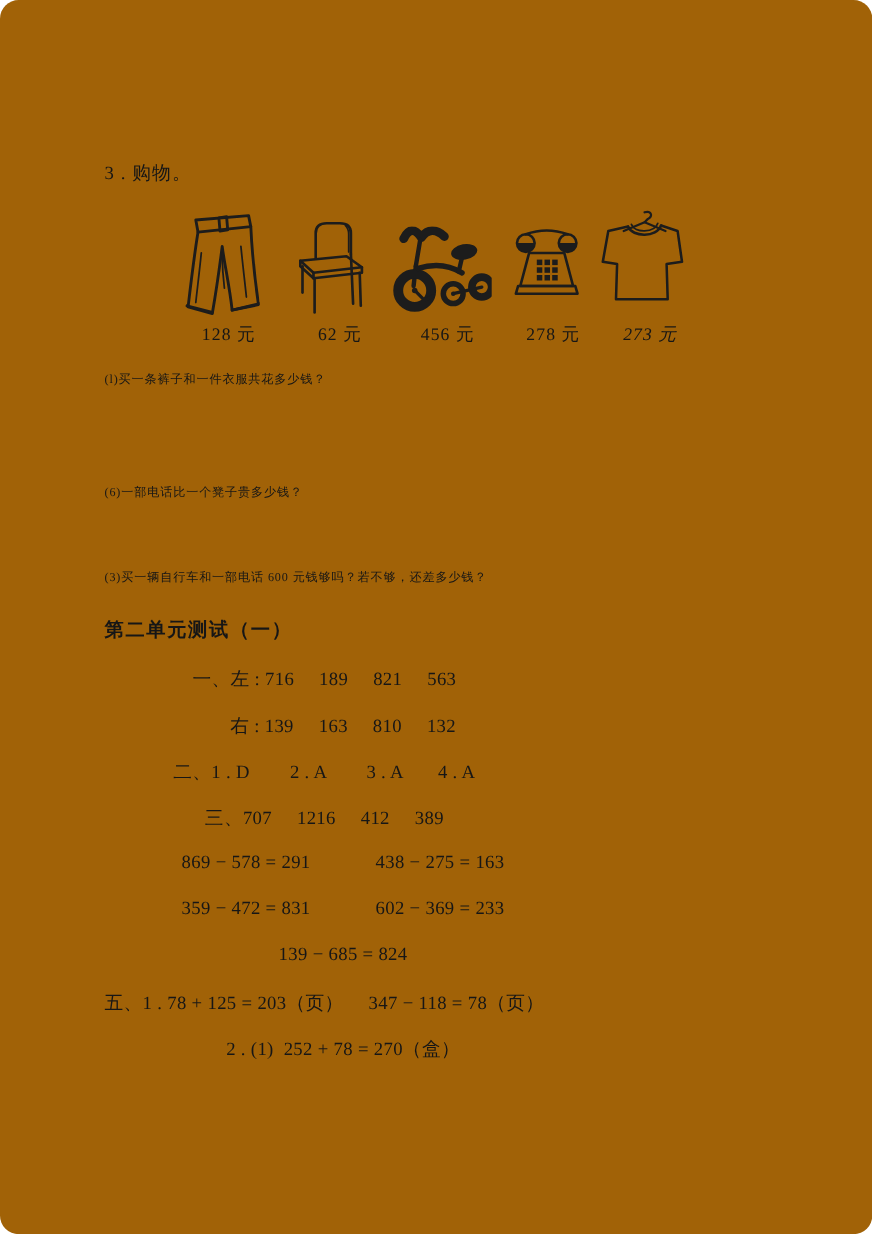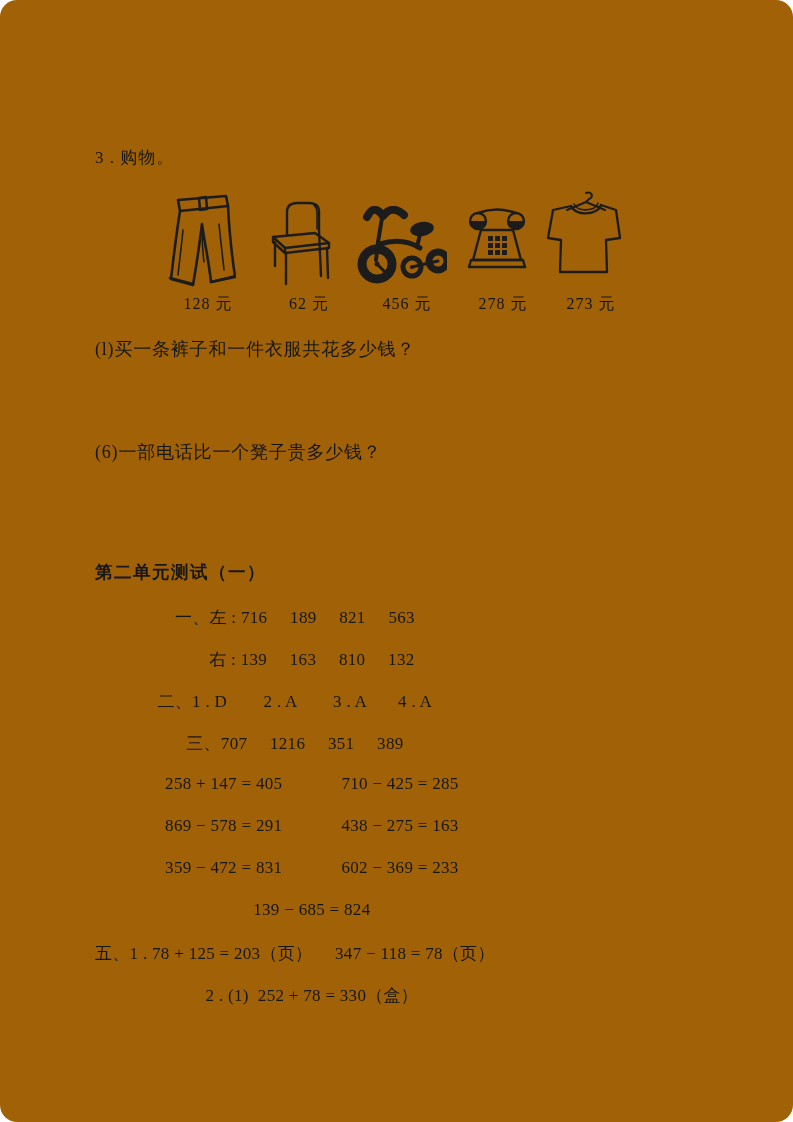--- a/index.html
+++ b/index.html
@@ -5,34 +5,34 @@
 <style>
   html,body { margin:0; padding:0; background:#ffffff; }
   .page {
     position:relative; width:793px; height:1122px; background:#a16207;
     font-family:"Liberation Serif","DejaVu Serif",serif; color:#161616;
     overflow:hidden;
     border-radius:17px;
   }
   .abs { position:absolute; }
   .problem-heading { left:95px; top:146px; font-size:17px; letter-spacing:1px; white-space:pre; }
-  .question { left:95px; font-size:18px; letter-spacing:0.8px; white-space:pre; }
+  .question { left:95px; font-size:11px; letter-spacing:0.8px; white-space:pre; }
   #q1 { top:337px; } #q2 { top:440px; } #q3 { top:517px; }
   .test-heading { left:95px; top:560px; font-size:17.5px; font-weight:bold; letter-spacing:1.5px; white-space:pre; }
   .answers { left:95px; top:606px; }
   .ans-line { height:42px; font-size:17px; letter-spacing:0.3px; white-space:pre;text-align:center; }
   .ans-line.ind { padding-left:34px; }
 
   .item { position:absolute; top:186px; height:128px; display:flex; flex-direction:column;
           align-items:center; justify-content:flex-end; }
   .item-pants    { left:152px; width:100px; }
   .item-chair    { left:260px; width:86px;  }
   .item-tricycle { left:351px; width:100px; }
   .item-phone    { left:455px; width:84px;  }
-  .item-shirt    { left:543px; width:84px;  }
+  .item-shirt    { left:543px; width:84px;font-style:italic;  }
   .icon-box { display:flex; align-items:flex-end; justify-content:center; }
   .mb2  { margin-bottom:2px; }  .mb6  { margin-bottom:6px; }
   .mb8  { margin-bottom:8px; }  .mb19 { margin-bottom:19px; } .mb22 { margin-bottom:22px; }
   .price { height:20px; font-size:16px; letter-spacing:1px; white-space:pre;margin-left:12px; }
   svg { display:block; }
   .ink-stroke { stroke:#1c1c1c; fill:none; stroke-linecap:round; stroke-linejoin:round; }
 </style>
 </head>
 <body>
 
@@ -142,29 +142,29 @@
           </g>
         </svg>
       </div>
       <figcaption class="price">273 元</figcaption>
     </figure>
 
   </div>
 
   <div id="q1" class="abs question">(l)买一条裤子和一件衣服共花多少钱？</div>
   <div id="q2" class="abs question">(6)一部电话比一个凳子贵多少钱？</div>
+  <div id="q3" class="abs question">(3)买一辆自行车和一部电话 600 元钱够吗？若不够，还差多少钱？</div>
 
   <div class="abs test-heading">第二单元测试（一）</div>
 
   <div class="abs answers">
     <div class="ans-line">一、左 : 716     189     821     563</div>
     <div class="ans-line ind">右 : 139     163     810     132</div>
     <div class="ans-line">二、1 . D        2 . A        3 . A       4 . A</div>
-    <div class="ans-line">三、707     1216     351     389</div>
-    <div class="ans-line ind">258 + 147 = 405             710 − 425 = 285</div>
+    <div class="ans-line">三、707     1216     412     389</div>
     <div class="ans-line ind">869 − 578 = 291             438 − 275 = 163</div>
     <div class="ans-line ind">359 − 472 = 831             602 − 369 = 233</div>
     <div class="ans-line ind">139 − 685 = 824</div>
     <div class="ans-line">五、1 . 78 + 125 = 203（页）     347 − 118 = 78（页）</div>
-    <div class="ans-line ind">2 . (1)  252 + 78 = 330（盒）</div>
+    <div class="ans-line ind">2 . (1)  252 + 78 = 270（盒）</div>
   </div>
 
 </div>
 
 </body></html>

